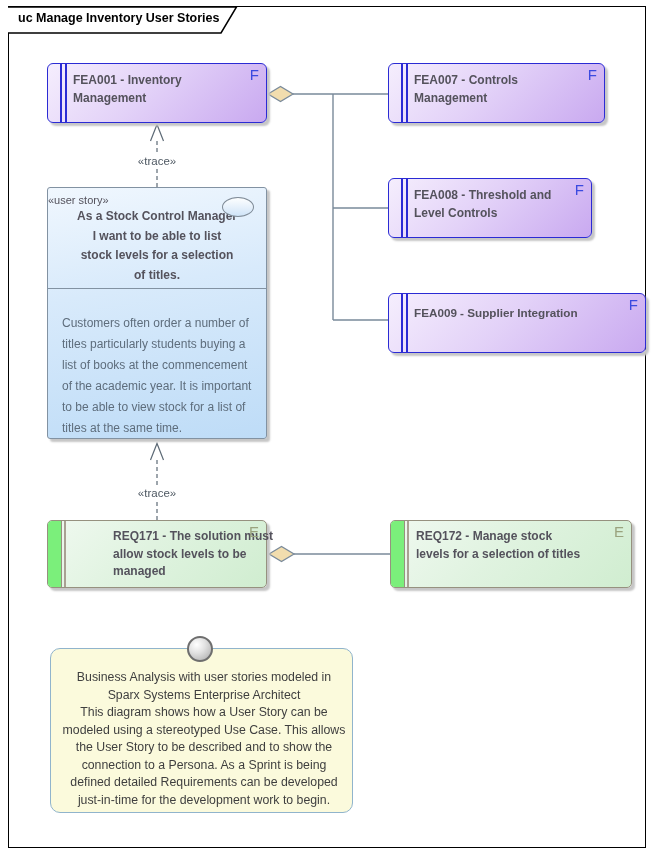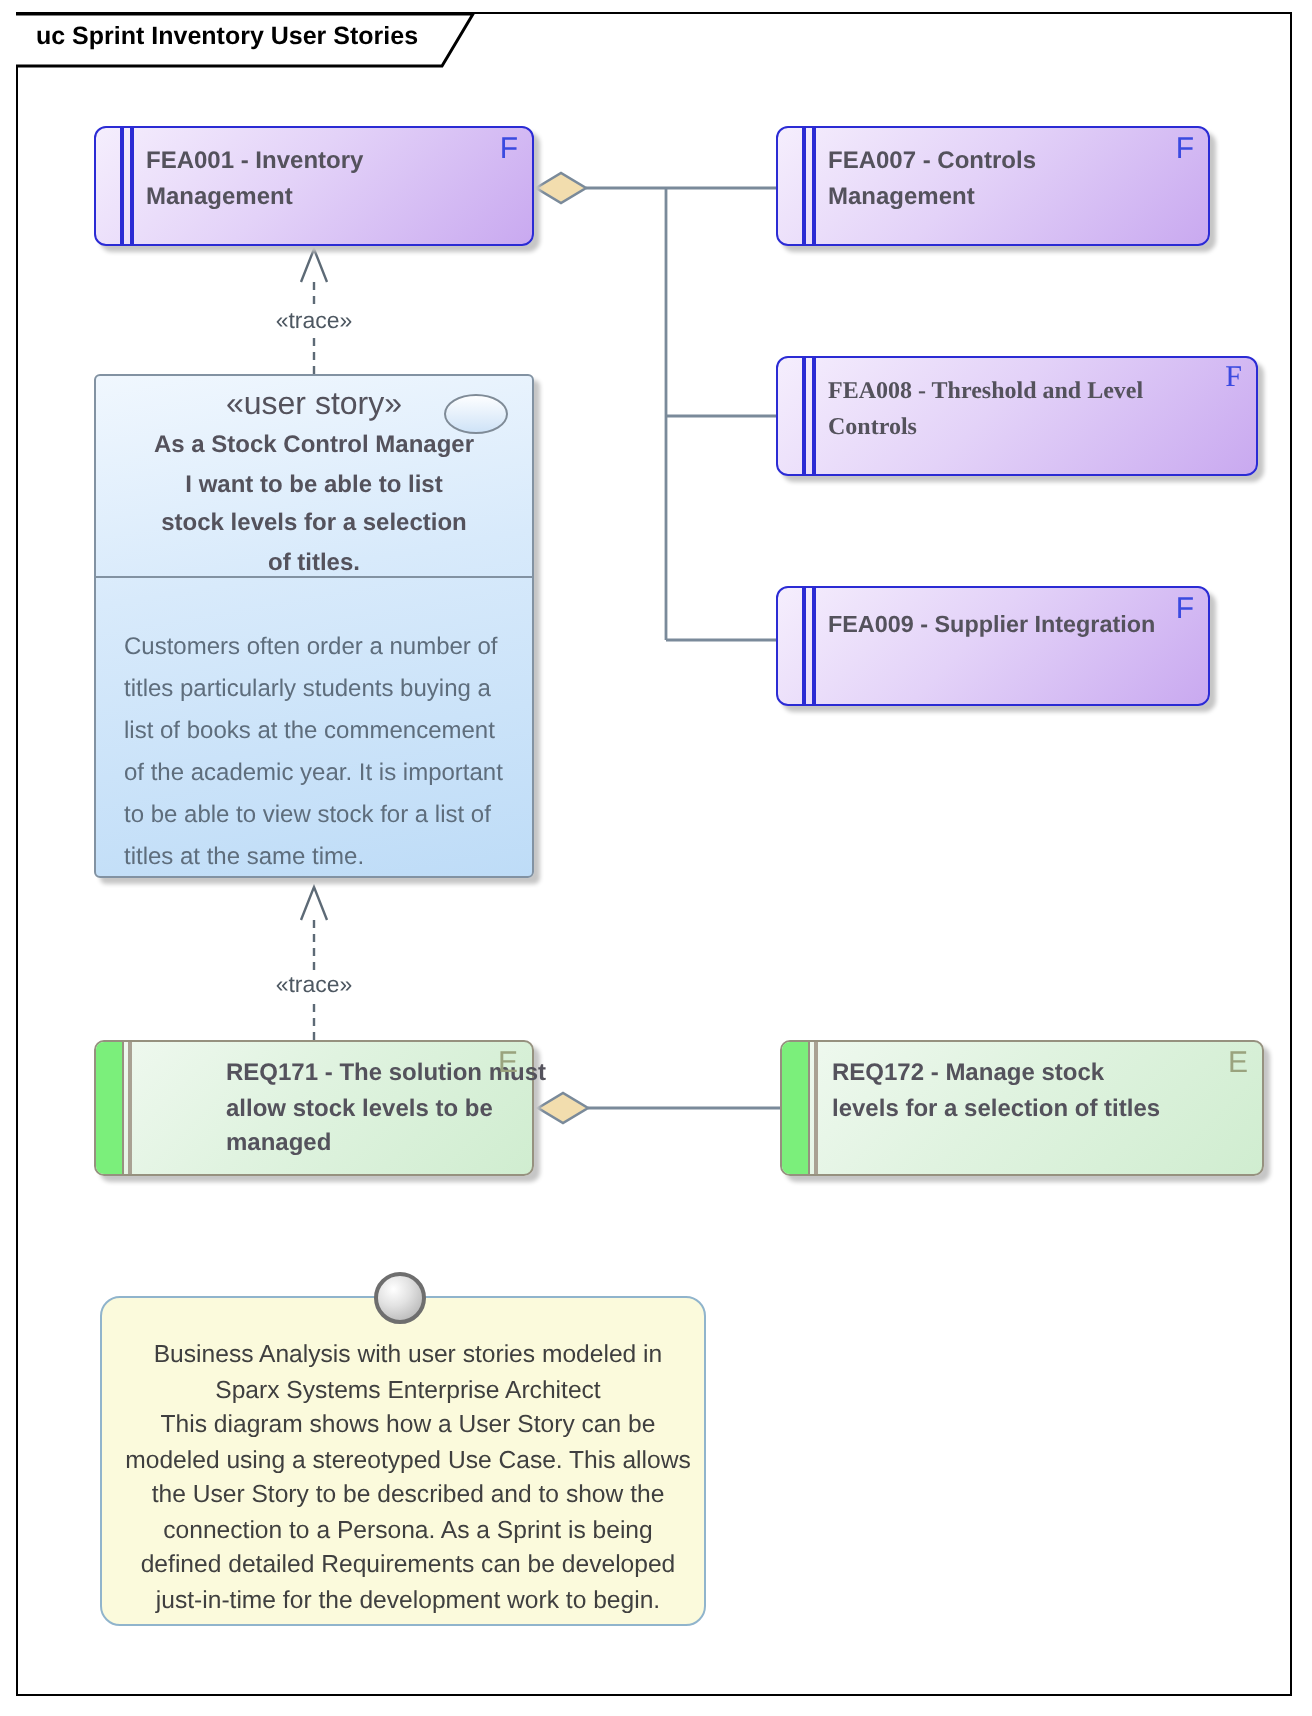--- a/index.html
+++ b/index.html
@@ -32,21 +32,21 @@
   .badge{position:absolute;right:7px;top:2px;font-size:15px;font-weight:400;}
   .f-badge{color:#3b4ae0;}
   .e-badge{color:#9aa37e;}
   .story{
     left:47px;top:187px;width:220px;height:252px;
     border:1.2px solid #8292a2;border-radius:3px;
     background:linear-gradient(170deg,#f0f7fe 0%,#d8eafb 40%,#bedcf7 100%);
     box-shadow:3px 3px 2px #c6c6c6;
   }
   .story-head{position:absolute;left:0;top:0;width:100%;height:101px;border-bottom:1px solid #8292a2;box-sizing:border-box;}
-  .stereotype{margin-top:6px;text-align:center;font-size:16px;color:#54525c;}
+  .stereotype{margin-top:6px;text-align:left;font-size:11px;color:#54525c;}
   .story-name{
     width:162px;margin:1px auto 0 auto;text-align:center;
     font-size:12px;font-weight:bold;color:#54525c;line-height:19.5px;
   }
   .oval{
     position:absolute;right:12px;top:9px;width:30px;height:18px;border-radius:50%;
     border:1px solid #7f8b97;background:linear-gradient(180deg,#fdfeff 0%,#cfe3f7 100%);
   }
   .story-body{
     position:absolute;left:14px;top:125px;width:198px;
@@ -107,44 +107,44 @@
       <path d="M157,141 V187" stroke-dasharray="4 3"></path>
       <polyline points="150.5,141 157,124.5 163.5,141"></polyline>
     </g>
 
     <g stroke="#5d6a76" stroke-width="1.2" fill="none">
       <path d="M157,460 V520" stroke-dasharray="4 3"></path>
       <polyline points="150.5,460 157,443.5 163.5,460"></polyline>
     </g>
   </svg>
 
-  <div class="frame-title">uc Sprint Inventory User Stories</div>
+  <div class="frame-title">uc Manage Inventory User Stories</div>
 
   <div class="el feature" style="left:47px;top:63px;">
     <div class="vline v1"></div>
     <div class="vline v2"></div>
     <div class="el-label" style="width:152px;">FEA001 - Inventory Management</div>
     <div class="badge f-badge">F</div>
   </div>
 
   <div class="el feature" style="left:388px;top:63px;width:217px;">
     <div class="vline v1"></div>
     <div class="vline v2"></div>
     <div class="el-label" style="width:152px;">FEA007 - Controls Management</div>
     <div class="badge f-badge">F</div>
   </div>
 
-  <div class="el feature" style="left:388px;top:178px;width:241px;font-family:Liberation Serif, serif;">
+  <div class="el feature" style="left:388px;top:178px;width:204px;">
     <div class="vline v1"></div>
     <div class="vline v2"></div>
     <div class="el-label" style="width:165px;">FEA008 - Threshold and Level Controls</div>
     <div class="badge f-badge">F</div>
   </div>
 
-  <div class="el feature" style="left:388px;top:293px;width:217px;">
+  <div class="el feature" style="left:388px;top:293px;width:258px;">
     <div class="vline v1"></div>
     <div class="vline v2"></div>
     <div class="el-label" style="width:178px;top:10px;font-size:11.7px;">FEA009 - Supplier Integration</div>
     <div class="badge f-badge">F</div>
   </div>
 
   <div class="el story">
     <div class="story-head">
       <div class="stereotype">«user story»</div>
       <div class="story-name">As a Stock Control Manager I want to be able to list stock levels for a selection of titles.</div>

